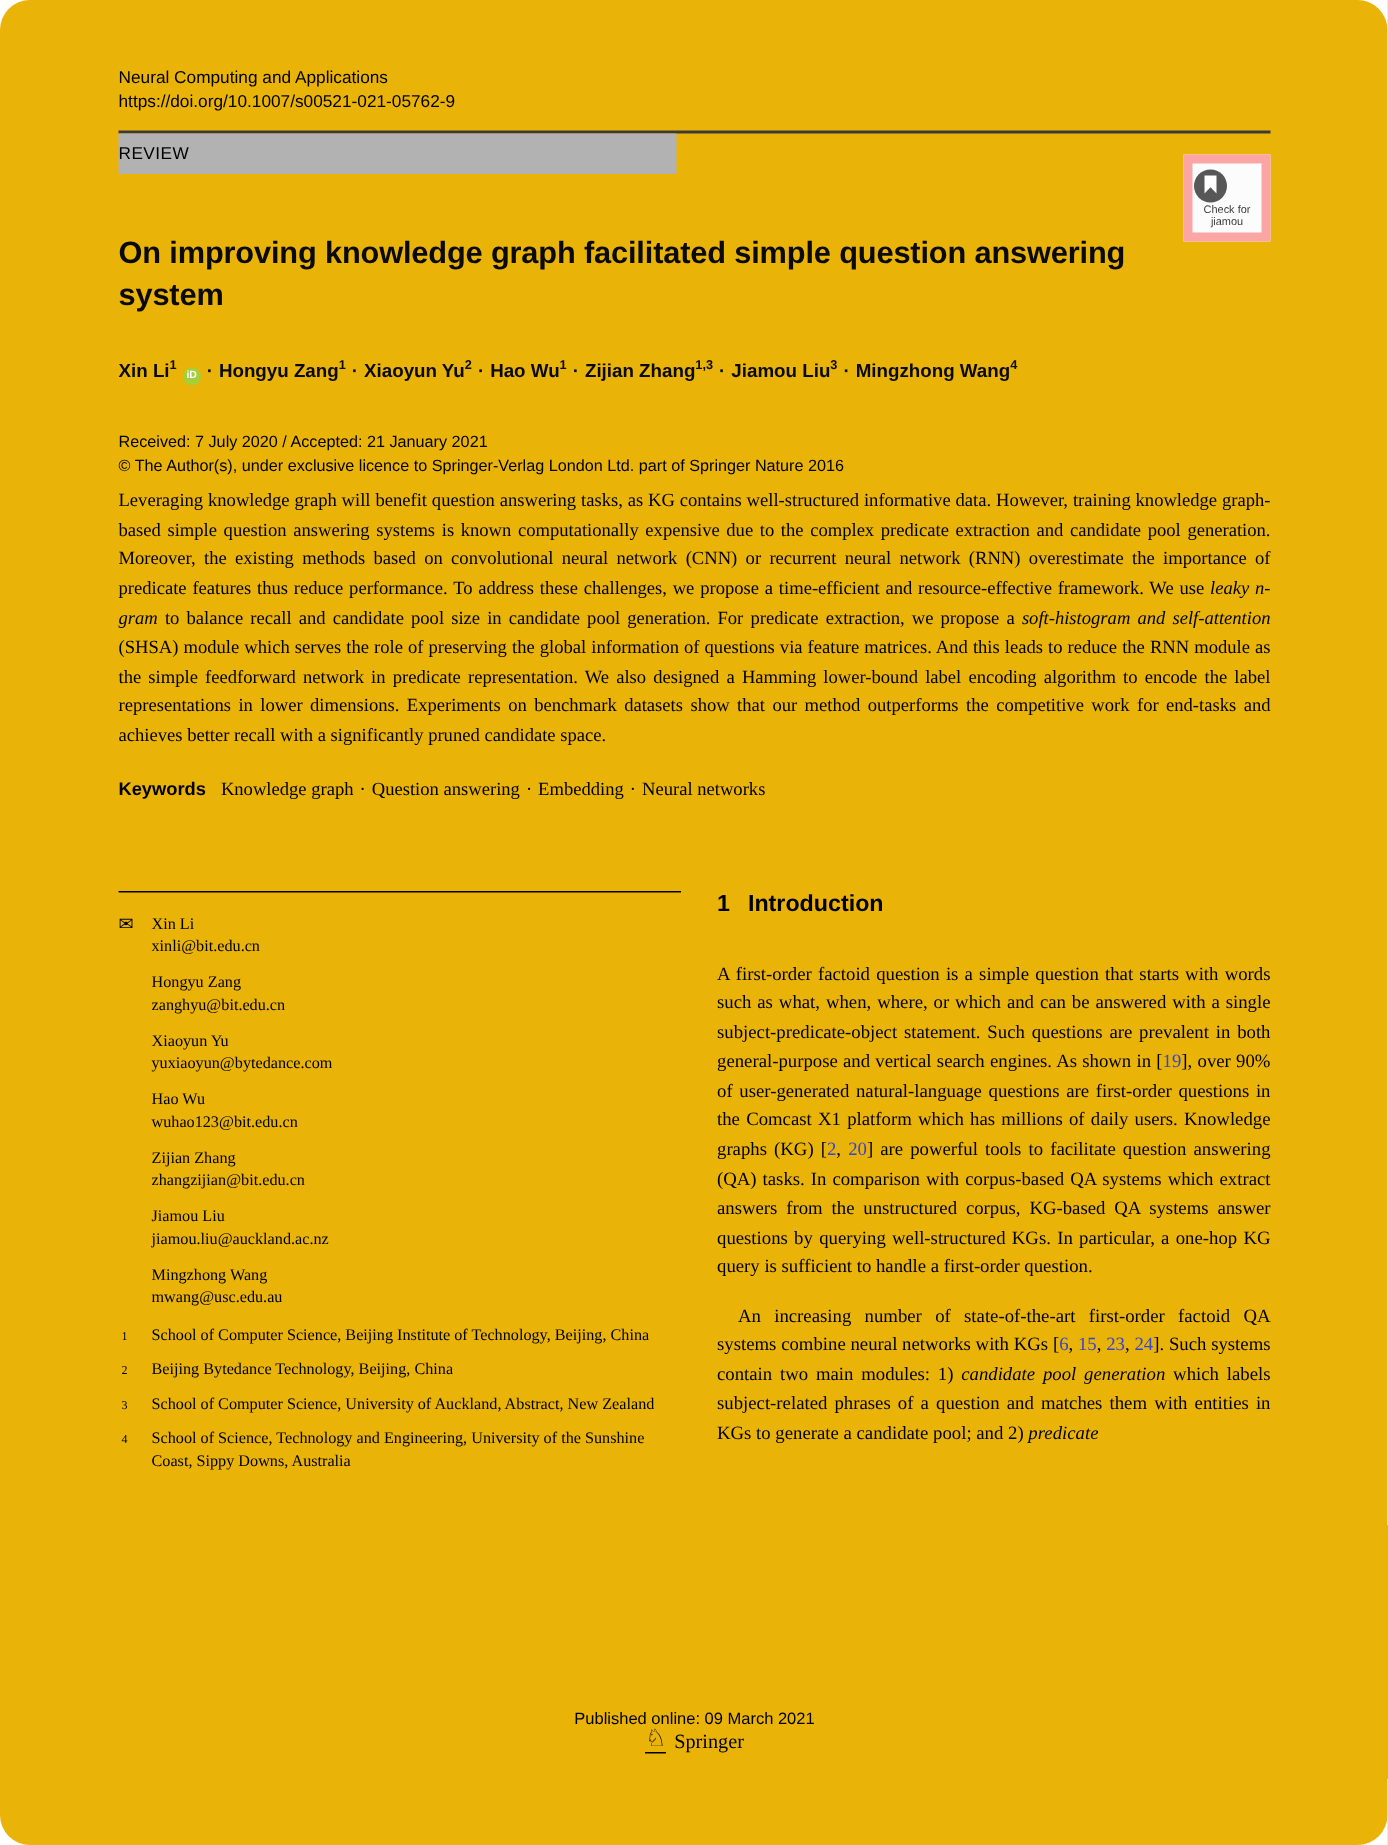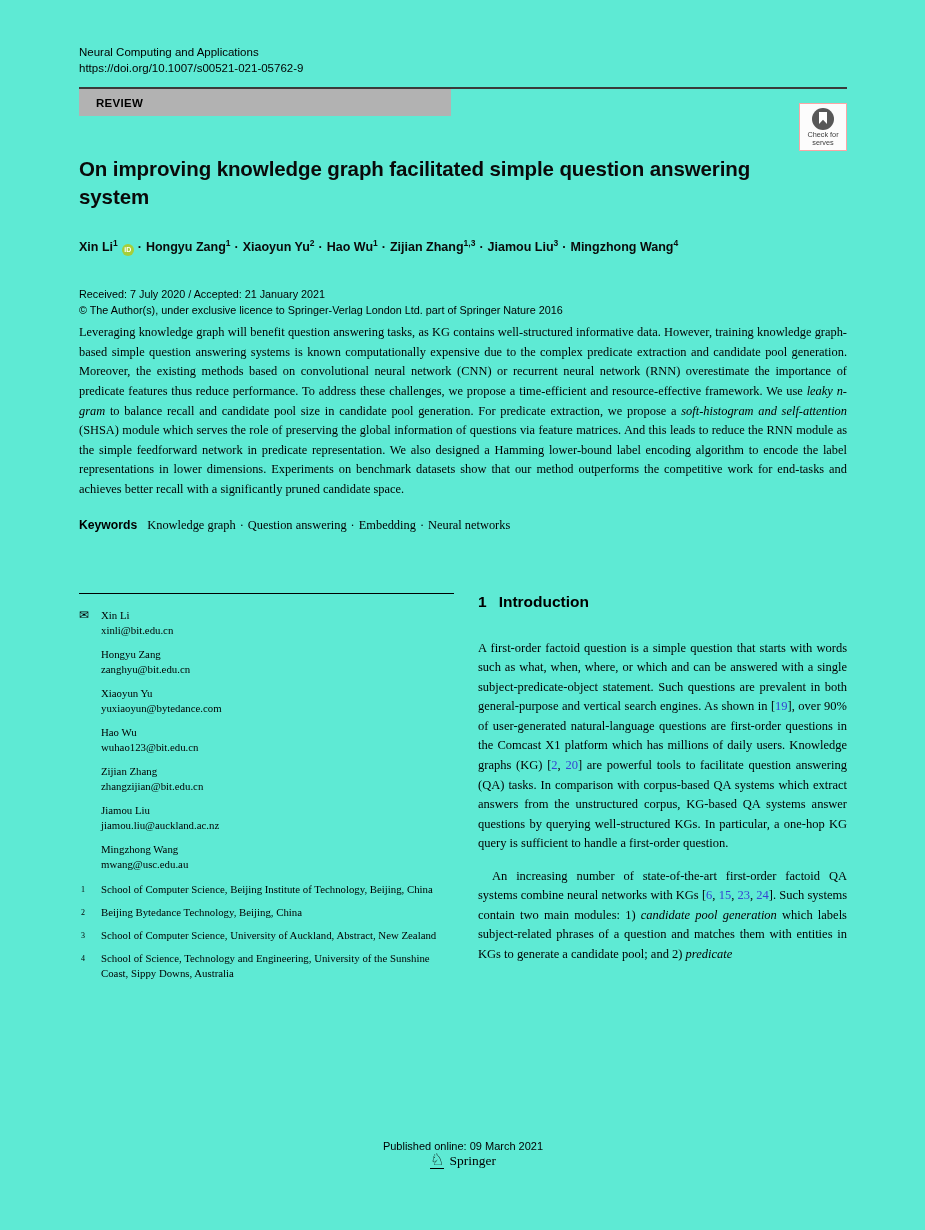--- a/index.html
+++ b/index.html
@@ -1,30 +1,30 @@
 <!DOCTYPE html>
 <html><head>
 <meta charset="utf-8">
 <style>
   html,body{margin:0;padding:0;background:#ffffff;}
-  .page{position:relative;width:925px;height:1230px;background:#5eead4;overflow:hidden;
-        font-family:"Liberation Serif",serif;color:#111;}
+  .page{position:relative;width:925px;height:1230px;background:#eab308;overflow:hidden;
+        font-family:"Liberation Serif",serif;color:#111;border-radius:20px;}
   .content{position:absolute;left:79px;top:0;width:768px;}
 
   
   .jhead{margin-top:44px;font-family:"Liberation Sans",sans-serif;font-size:11.5px;
          line-height:16px;color:#000;}
   .rule{margin-top:11px;border-top:2px solid #3a3a3a;}
   .banner{width:372px;height:27px;background:#b2b2b2;display:flex;align-items:center;}
-  .banner span{font-family:"Liberation Sans",sans-serif;font-weight:bold;font-size:11.5px;
-               padding-left:17px;letter-spacing:.3px;color:#000;}
+  .banner span{font-family:"Liberation Sans",sans-serif;font-weight:normal;font-size:11.5px;
+               padding-left:0;letter-spacing:.3px;color:#000;}
 
   
   .badge{position:absolute;right:78px;top:103px;width:46px;height:46px;background:#fcfcfc;
-         border:1px solid #fca5a5;display:flex;flex-direction:column;align-items:center;
+         border:6px solid #fca5a5;display:flex;flex-direction:column;
          justify-content:flex-start;cursor:pointer;}
   .badge svg{margin-top:3px;}
   .badge .btxt{font-family:"Liberation Sans",sans-serif;font-size:7.3px;line-height:8.2px;
                color:#3c3c3c;text-align:center;}
 
   
   .title{margin-top:39px;font-family:"Liberation Sans",sans-serif;font-weight:bold;
          font-size:20.5px;line-height:27.5px;color:#0a0a0a;letter-spacing:-0.1px;width:730px;}
   .authors{margin-top:28px;font-family:"Liberation Sans",sans-serif;font-weight:bold;
            font-size:12.5px;color:#0a0a0a;}
@@ -158,21 +158,21 @@
     </div>
   </div>
 
   <div class="badge">
     <svg width="24" height="24" viewBox="0 0 24 24">
       <circle cx="12" cy="12" r="11" fill="#575757"></circle>
       <path d="M8 5 h8 v12 l-4 -4.2 -4 4.2 z" fill="#ffffff"></path>
     </svg>
     <div class="btxt">
       <div>Check for</div>
-      <div>serves</div>
+      <div>jiamou</div>
     </div>
   </div>
 
   <div class="footer">
     <div class="pub">Published online: 09 March 2021</div>
     <div class="spr">
       <span class="spr-glyph">♘</span>
       <span>Springer</span>
     </div>
   </div>

